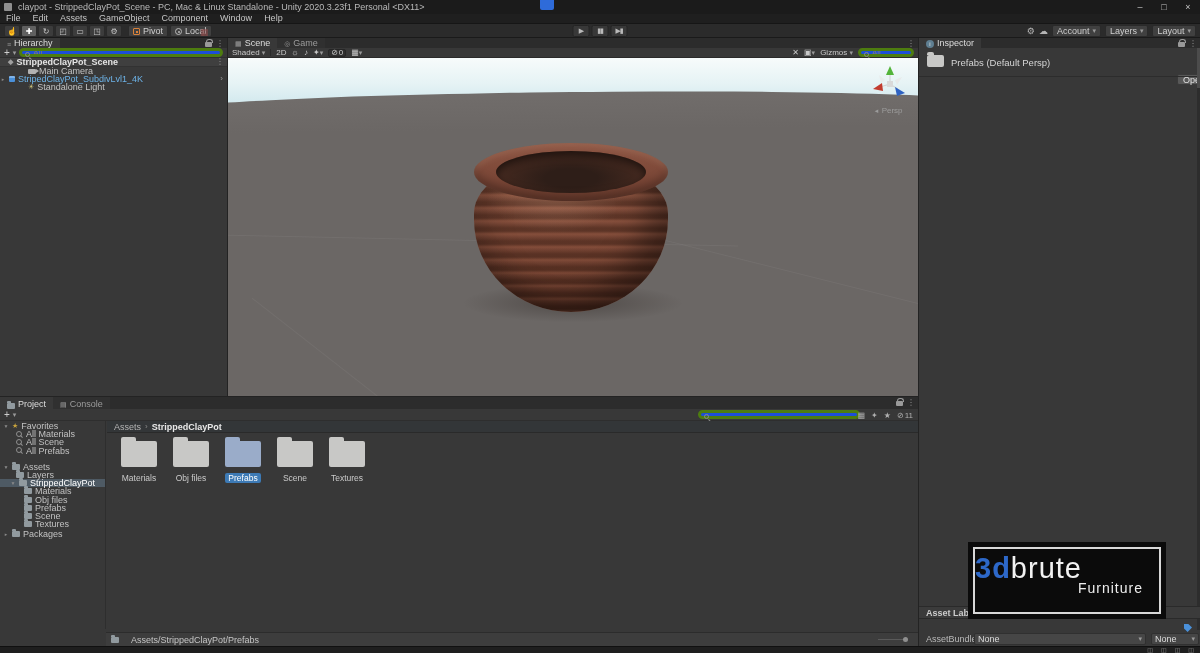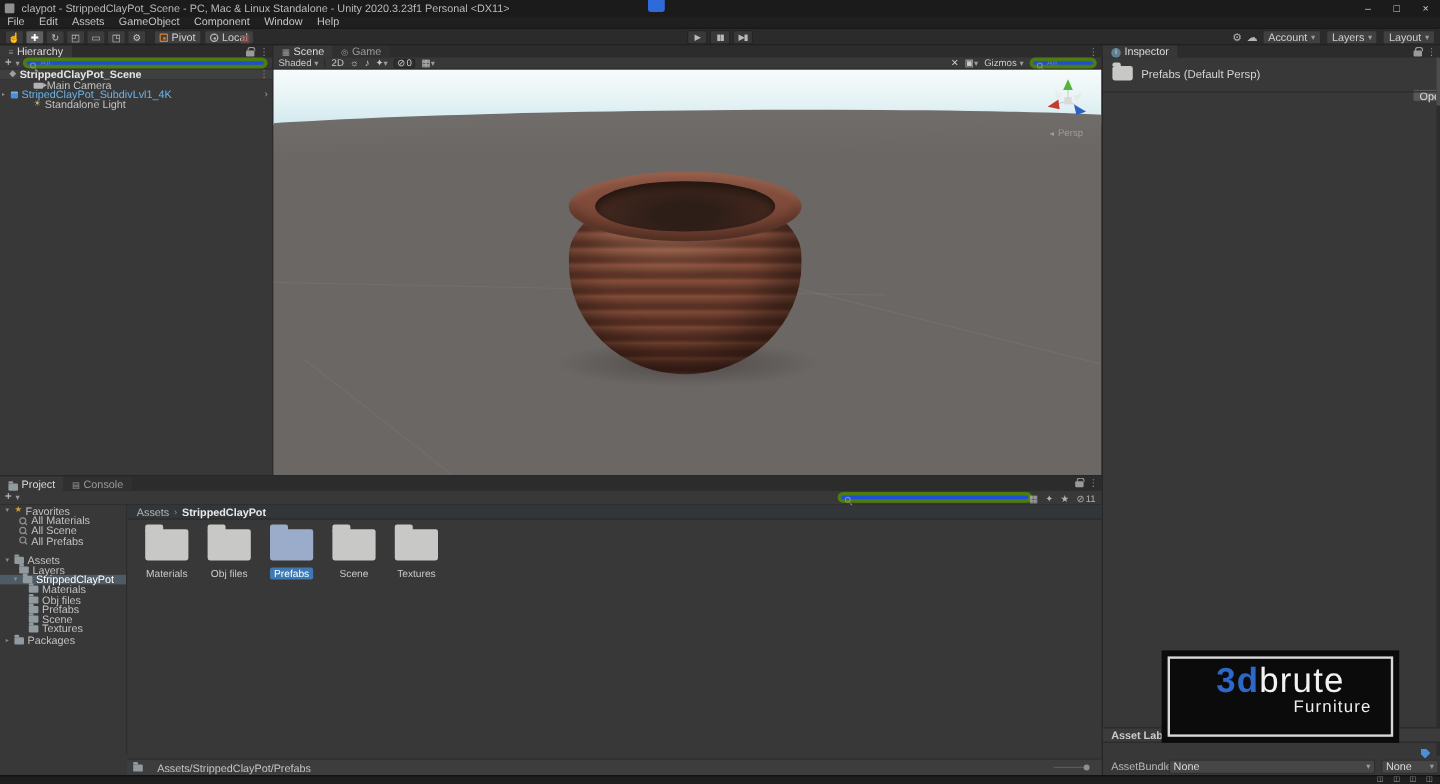--- a/index.html
+++ b/index.html
@@ -117,21 +117,21 @@
   .asset-labels { position:absolute; left:0; right:0; top:568px; height:13px; border-top:1px solid #2a2a2a; border-bottom:1px solid #2a2a2a; background:#3b3b3b; display:flex; align-items:center; padding-left:7px; color:#cccccc; font-weight:bold; font-size:9px; }
   .tag-ico { position:absolute; right:8px; top:586px; width:8px; height:8px; background:#4a90d9; clip-path:polygon(0 0, 55% 0, 100% 45%, 45% 100%, 0 55%); }
   .ab-row { position:absolute; left:0; right:0; top:594px; height:14px; display:flex; align-items:center; font-size:9px; color:#b9b9b9; padding-left:7px; }
   .dd { position:absolute; background:#464646; border:1px solid #303030; border-radius:2px; height:12px; top:595px; display:flex; align-items:center; justify-content:space-between; padding:0 3px; font-size:9px; color:#dcdcdc; }
   .dd1 { left:55px; width:172px; }
   .dd2 { left:232px; width:48px; }
 
   
   .logo { position:absolute; left:968px; top:542px; width:198px; height:77px; background:#0b0b0b; padding:5px; }
   .logo-inner { width:100%; height:100%; border:2px solid #d8d8d8; position:relative; }
-  .logo-brand { text-align:center; margin-top:4px; font-size:29px; letter-spacing:1px; color:#f2f2f2; line-height:30px; }
+  .logo-brand { text-align:left; margin-top:4px; font-size:29px; letter-spacing:1px; color:#f2f2f2; line-height:30px; }
   .logo-blue { color:#2d68c9; font-weight:bold; }
   .logo-sub { text-align:right; padding-right:16px; color:#eeeeee; font-size:14px; letter-spacing:1px; margin-top:-3px; }
 
   
   .project { left:0; top:396px; width:918px; height:250px; border-top:1px solid #232323; }
   .project .tabbar { height:12px; }
   .proj-toolbar { position:relative; height:12px; border-bottom:1px solid #2e2e2e; display:flex; align-items:center; gap:3px; padding:0 4px; }
   .proj-search { position:absolute; left:698px; top:1px; width:162px; }
   .proj-icons { position:absolute; right:5px; top:2px; display:flex; gap:6px; align-items:center; color:#b0b0b0; font-size:8px; }
   .hidden-chip { display:flex; align-items:center; gap:1px; }

